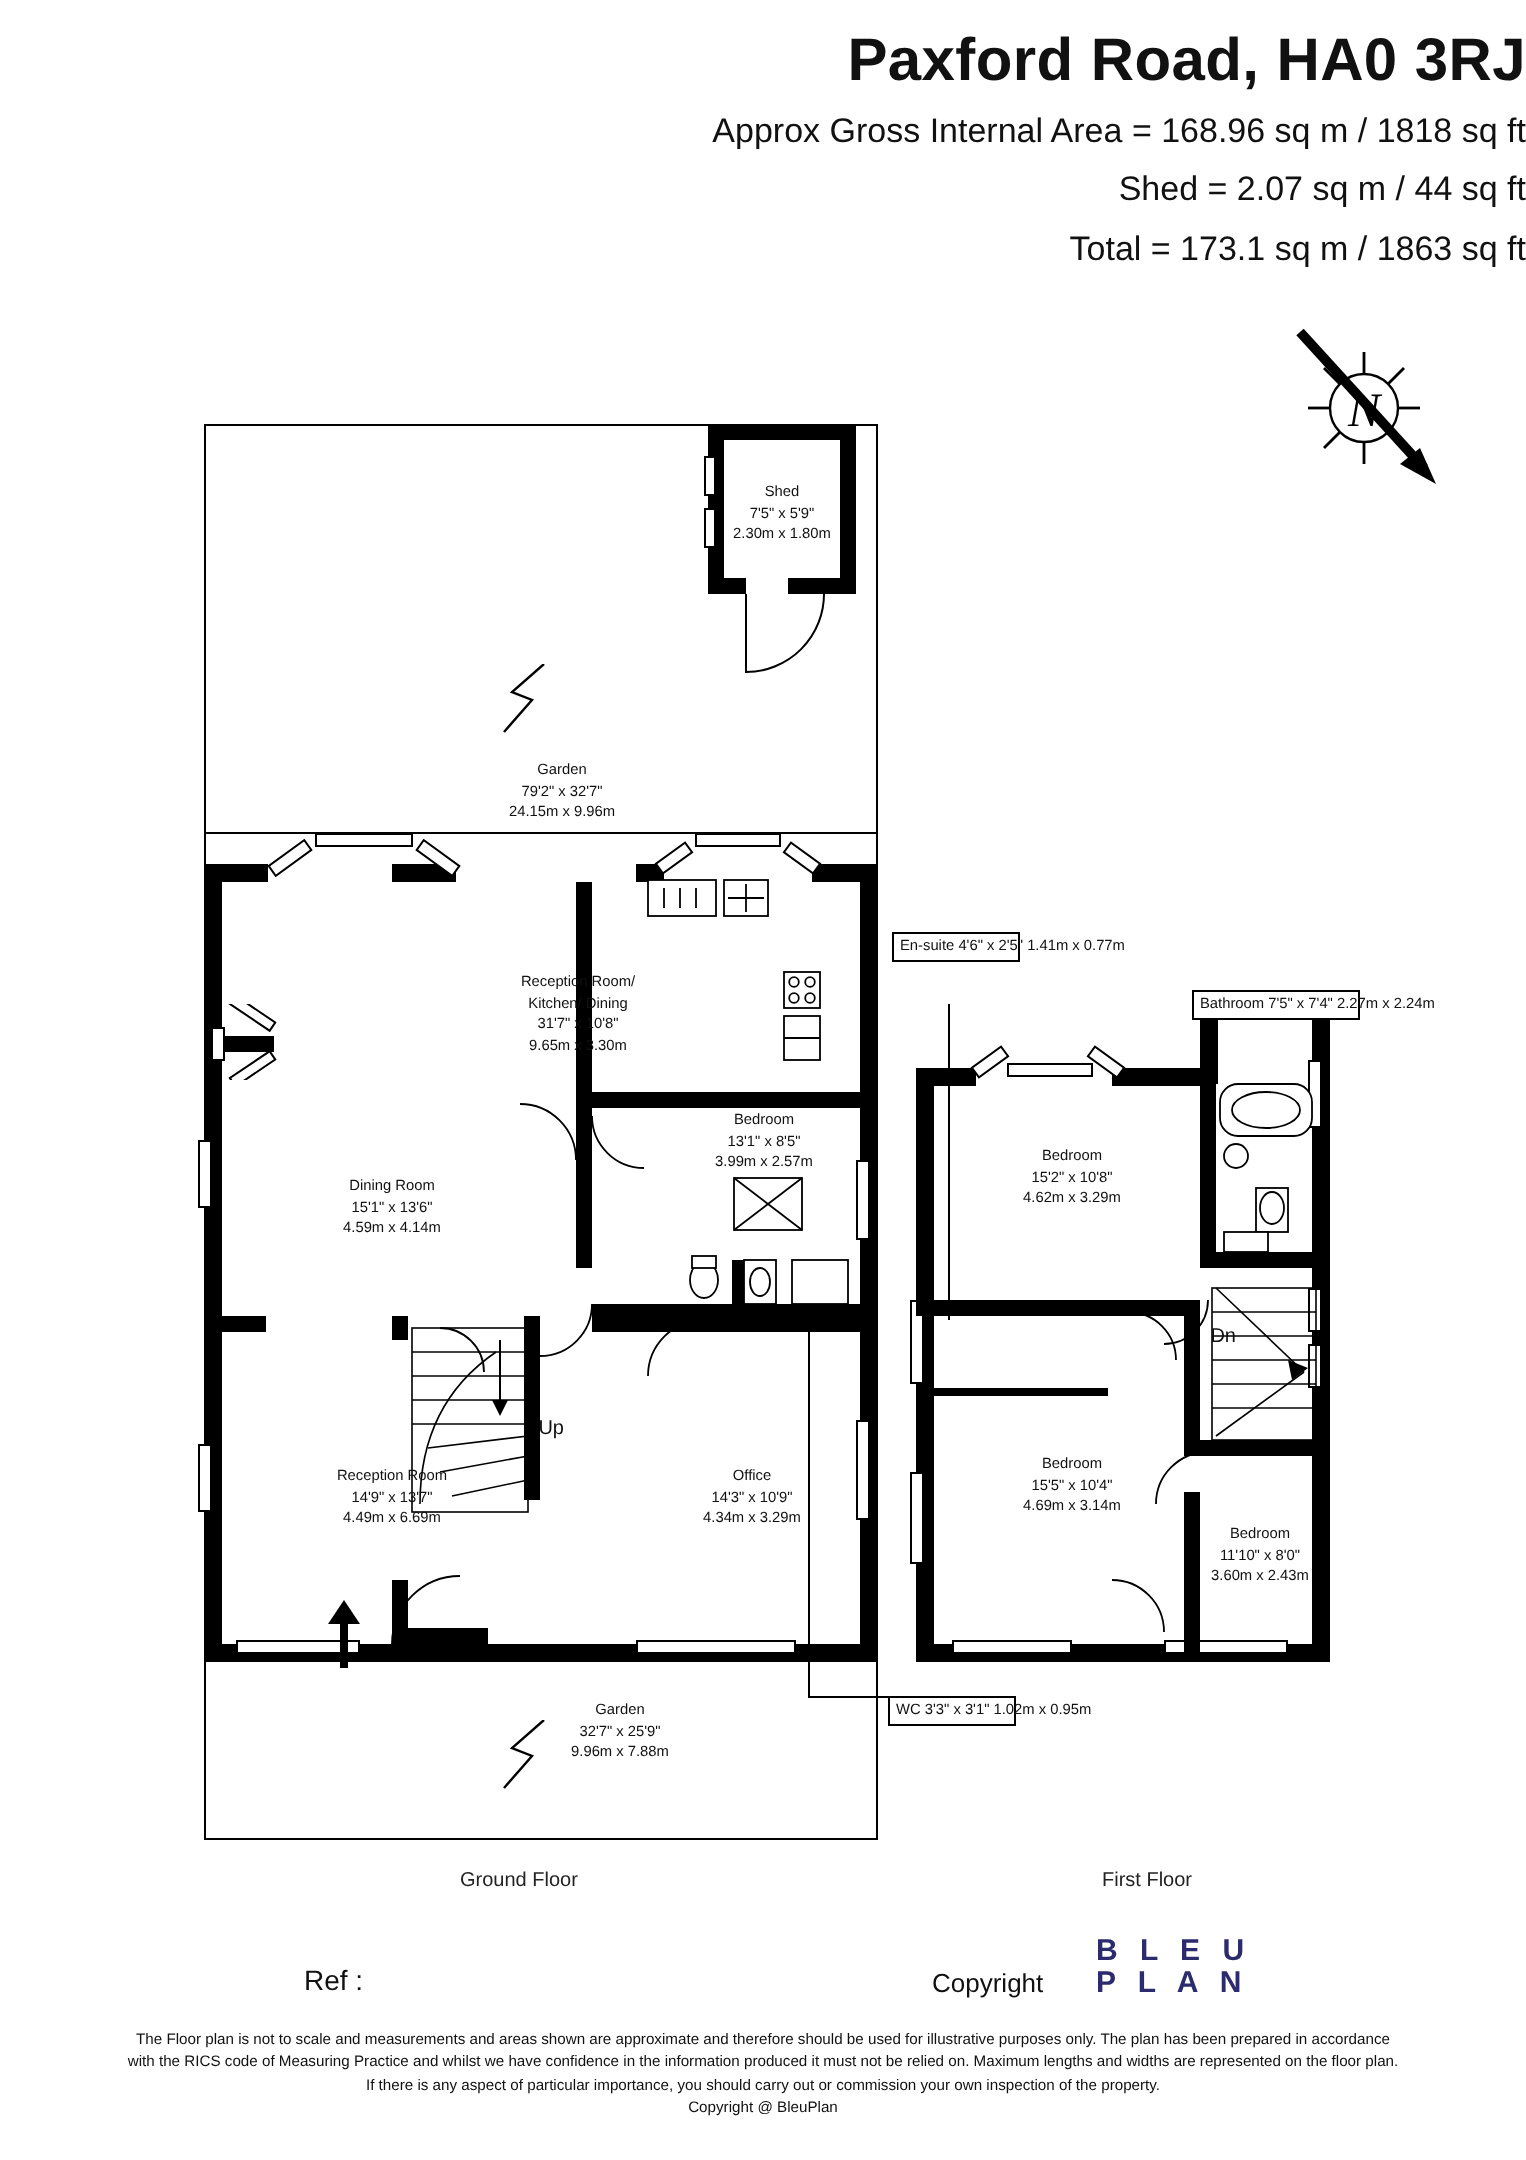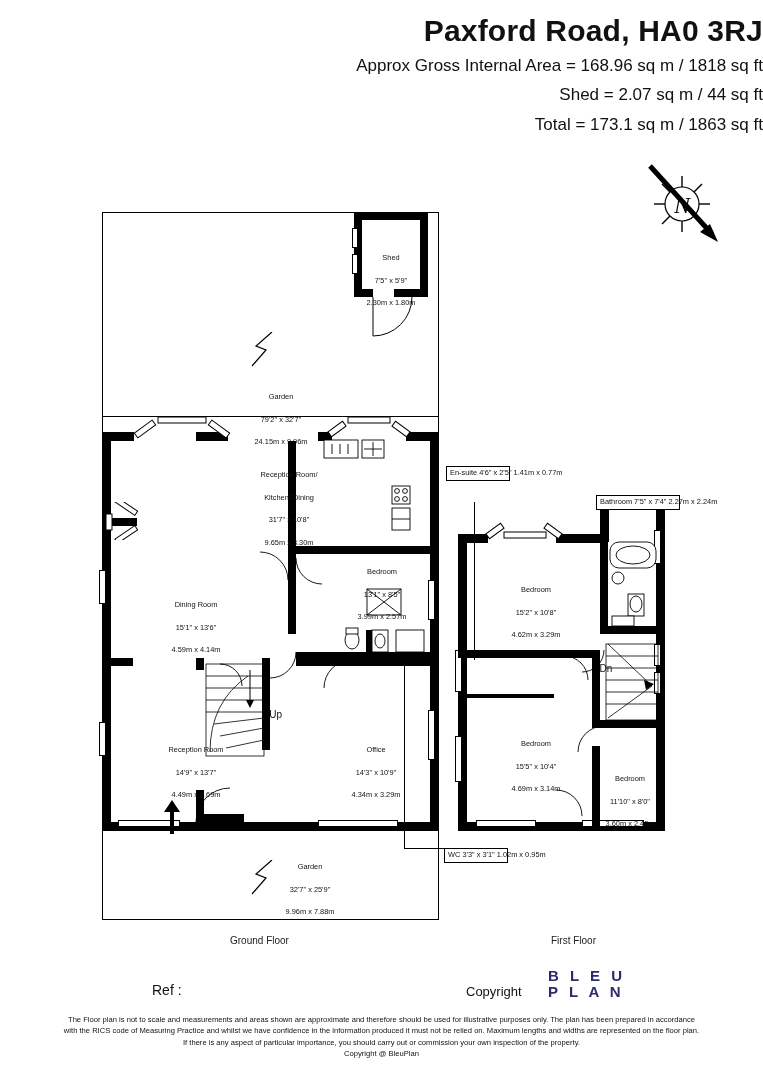--- a/index.html
+++ b/index.html
@@ -22,21 +22,21 @@
 
   
   .wall{position:absolute;background:#000;}
 
   
   .fill{position:absolute;background:#fff;}
 
   
   .lbl{position:absolute;text-align:center;font-size:7.4px;line-height:10.5px;
        color:#111;white-space:nowrap;}
-  .lbl .nm{display:block;margin-top:12px;}
+  .lbl .nm{display:block;}
   .boxlbl{position:absolute;text-align:center;font-size:7.4px;line-height:10.5px;
        border:1px solid #000;background:#fff;padding:1px 3px;white-space:nowrap;}
 
   .floorlbl{position:absolute;font-size:10px;color:#222;}
 
   
   .win{position:absolute;background:#fff;border:1px solid #000;box-sizing:border-box;}
 
   
   #compass{position:absolute;left:634px;top:160px;width:96px;height:88px;}
@@ -232,21 +232,21 @@
       <path d="M96,282 A34,34 0 0,1 130,248"></path>
       <path d="M252,120 A28,28 0 0,0 224,148"></path>
     </g>
   </svg>
 
   <svg class="abs" style="left:162px;top:648px;width:20px;height:38px;">
     <line x1="10" y1="36" x2="10" y2="12" stroke="#000" stroke-width="4"></line>
     <polygon points="10,2 2,14 18,14" fill="#000"></polygon>
   </svg>
 
-  <div class="lbl" style="left:224px;top:308px;width:130px;">
+  <div class="lbl" style="left:224px;top:336px;width:130px;">
     <span class="nm">Reception Room/</span>
     <span class="nm">Kitchen/ Dining</span>
     <span class="nm">31'7" x 10'8"</span>
     <span class="nm">9.65m x 3.30m</span>
   </div>
 
   <div class="lbl" style="left:328px;top:405px;width:108px;">
     <span class="nm">Bedroom</span>
     <span class="nm">13'1" x 8'5"</span>
     <span class="nm">3.99m x 2.57m</span>
@@ -339,21 +339,21 @@
       <line x1="2" y1="14" x2="54" y2="14"></line>
         <line x1="2" y1="26" x2="54" y2="26"></line>
       <line x1="2" y1="38" x2="54" y2="38"></line>
         <line x1="2" y1="50" x2="54" y2="50"></line>
       <line x1="2" y1="62" x2="54" y2="62"></line>
       <line x1="4" y1="2" x2="48" y2="44"></line>
       <line x1="4" y1="76" x2="48" y2="44"></line>
       <polygon points="50,42 40,38 42,48" fill="#000" stroke="none"></polygon>
     </g>
   </svg>
-  <div class="lbl" style="left:594px;top:514px;width:24px;font-size:10px;text-align:center;">
+  <div class="lbl" style="left:594px;top:514px;width:24px;font-size:10px;text-align:right;">
     <span>Dn</span>
   </div>
 
   <svg class="abs" style="left:456px;top:480px;width:210px;height:200px;">
     <g stroke="#000" stroke-width=".9" fill="none">
       <path d="M108,26 A24,24 0 0,1 132,50"></path>
       <path d="M148,96 A26,26 0 0,0 122,122"></path>
       <path d="M100,160 A26,26 0 0,1 126,186"></path>
       <path d="M148,20 A22,22 0 0,1 126,42"></path>
     </g>

